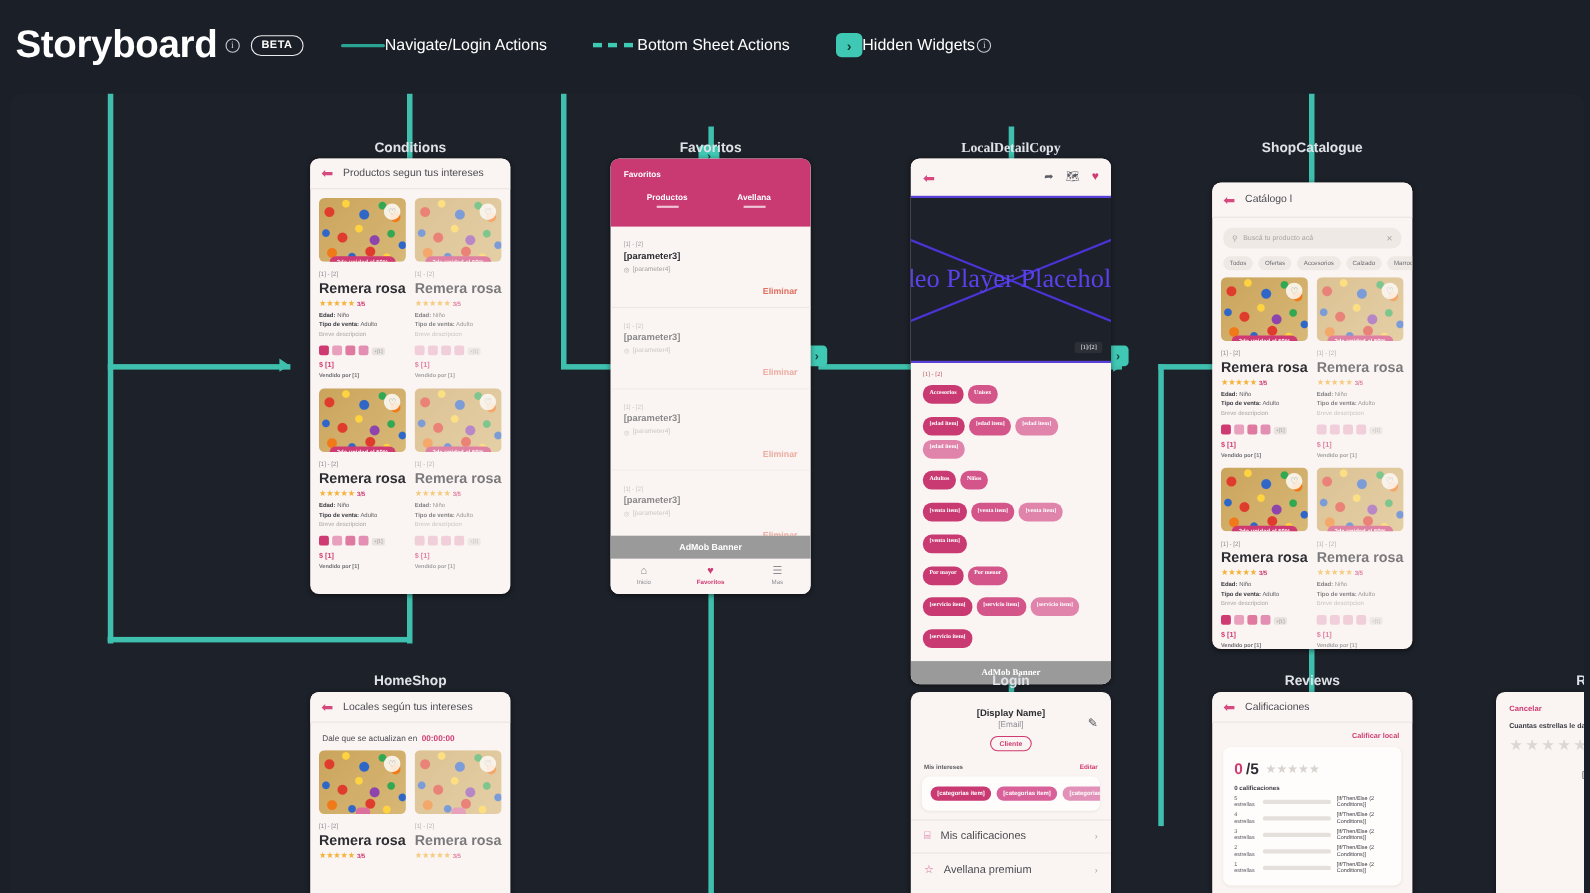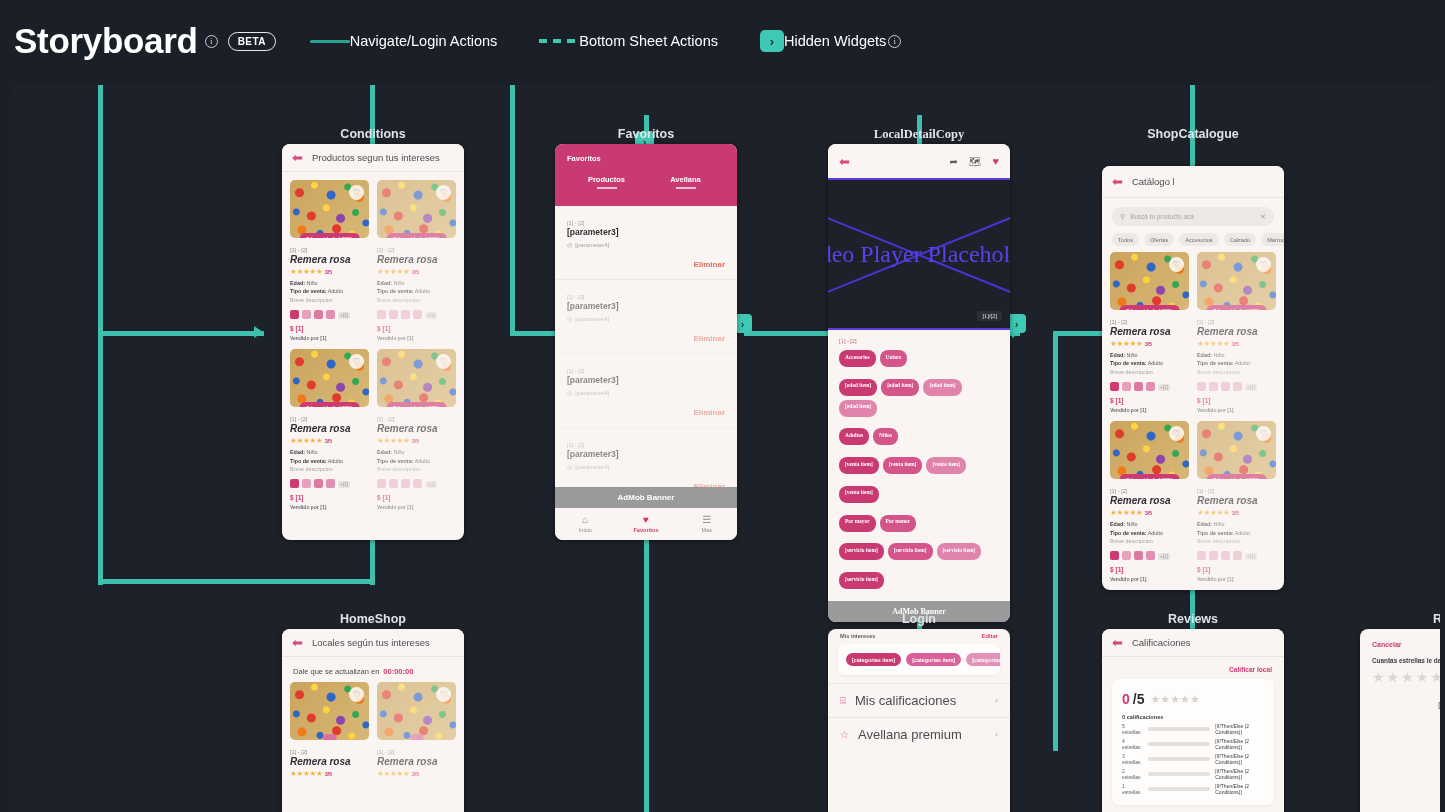--- a/index.html
+++ b/index.html
@@ -66,21 +66,21 @@
       radial-gradient(circle at 59% 84%, #e03c2e 0 4px, transparent 5px),
       radial-gradient(circle at 78% 93%, #ffd23f 0 3px, transparent 4px),
       radial-gradient(circle at 96% 74%, #2f67c9 0 3px, transparent 4px),
       linear-gradient(135deg,#caa45c,#d8b877);
   }
   .heart-btn { position: absolute; right: 5px; top: 5px; width: 15px; height: 15px; border-radius: 50%;
     background: rgba(255,255,255,.82); display: flex; align-items: center; justify-content: center; font-size: 8px; color: #8a8a93; }
   .promo { position: absolute; left: 50%; transform: translateX(-50%); bottom: -6px; background: #cf3a72; color: #fff;
     font-size: 5.4px; font-weight: bold; padding: 2.5px 7px; border-radius: 9px; white-space: nowrap; }
   .p-id { font-size: 5.6px; color: #8a8a93; margin-top: 9px; }
-  .p-name { font-size: 10px; font-weight: bold; color: #2d2d33; margin-top: 1px; font-style: italic; }
+  .p-name { font-size: 13px; font-weight: bold; color: #2d2d33; margin-top: 1px; }
   .p-stars { font-size: 7.5px; color: #f3b33d; letter-spacing: -0.2px; margin-top: 2px; }
   .p-rate { font-size: 5.6px; color: #cf3a72; font-weight: bold; margin-left: 2px; }
   .p-meta { font-size: 5.4px; color: #5c5c63; margin-top: 3px; line-height: 1.55; }
   .p-meta b { color: #3a3a42; }
   .p-meta .muted { color: #a9a4a2; }
   .swatches { display: flex; gap: 3px; align-items: flex-end; margin-top: 6px; }
   .sw { width: 9px; height: 9px; border-radius: 2px; }
   .sw-n { font-size: 4.6px; color: #9b9b9f; background:#e9e3df; border-radius:2px; padding:1px 2px; }
   .p-price { font-size: 6.6px; color: #cf3a72; font-weight: bold; margin-top: 6px; }
   .p-seller { font-size: 5px; color: #6d6d74; font-weight: bold; margin-top: 3px; }
@@ -142,21 +142,21 @@
   .mr-edit-ic { position: absolute; right: 12px; top: 22px; font-size: 11px; color: #4b4b52; }
   .mr-srow { display: flex; justify-content: space-between; align-items: center; padding: 4px 12px 5px; }
   .mr-slab { font-size: 5.6px; font-weight: bold; color: #5c5c63; }
   .mr-edit { font-size: 5.8px; font-weight: bold; color: #cf3a72; }
   .mr-card { margin: 0 10px; background: #fffdfc; border-radius: 7px; padding: 9px 8px; display: flex; gap: 5px; overflow: hidden; box-shadow: 0 1px 3px rgba(0,0,0,.06); }
   .mr-cat { font-size: 5.4px; font-weight: bold; color: #fff; padding: 3.5px 6px; border-radius: 8px; white-space: nowrap; background: #c93a72; }
   .mr-cat.l2 { background: #d8619a; }
   .mr-cat.l3 { background: #e292b8; }
   .mr-item { display: flex; align-items: center; gap: 9px; padding: 9px 12px; border-top: 1px solid #ece4e0; }
   .mr-item-ic { color: #d8619a; font-size: 10px; }
-  .mr-item-lb { flex: 1; font-size: 13px; color: #4b4b52; }
+  .mr-item-lb { flex: 1; font-size: 10px; color: #4b4b52; }
   .mr-item-ch { color: #a9a4a2; font-size: 8px; }
 
   
   .rv-link { text-align: right; padding: 9px 12px 2px; font-size: 6.6px; font-weight: bold; color: #cf3a72; }
   .rv-card { margin: 4px 10px 0; background: #fffdfc; border-radius: 7px; padding: 12px 10px 10px; box-shadow: 0 1px 3px rgba(0,0,0,.06); }
   .rv-score { display: flex; align-items: center; gap: 3px; }
   .rv-num { font-size: 14px; font-weight: bold; color: #cf3a72; }
   .rv-of { font-size: 14px; font-weight: bold; color: #2d2d33; }
   .rv-stars { font-size: 11px; color: #d9d3cf; letter-spacing: 0px; margin-left: 3px; }
   .rv-count { font-size: 5.6px; font-weight: bold; color: #3a3a42; margin-top: 7px; }
@@ -583,20 +583,26 @@
     <div class="p-name">Remera rosa</div>
     <div class="p-stars">★★★★★<span class="p-rate">3/5</span></div>
   </div>
         </div>
     </div>
   </div>
 
   <div class="screen" style="left:818px; top:544px;">
     <div class="screen-title">Login</div>
     <div class="phone" style="height:196px;">
+      <div class="mr-top">
+        <div class="mr-name">[Display Name]</div>
+        <div class="mr-mail">[Email]</div>
+        <span class="mr-pill">Cliente</span>
+        <span class="mr-edit-ic">✎</span>
+      </div>
       <div class="mr-srow">
         <span class="mr-slab">Mis intereses</span>
         <span class="mr-edit">Editar</span>
       </div>
       <div class="mr-card" id="mr-cats">
           <span class="mr-cat ">[categorias item]</span>
           <span class="mr-cat l2">[categorias item]</span>
           <span class="mr-cat l3">[categorias item]</span>
         </div>
       <div id="mr-items" style="margin-top:8px">

